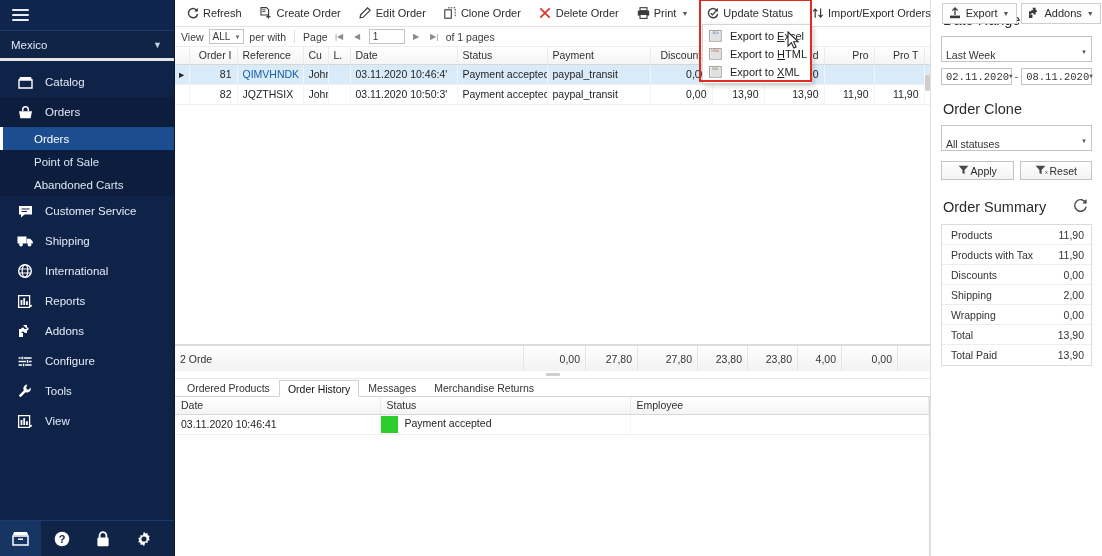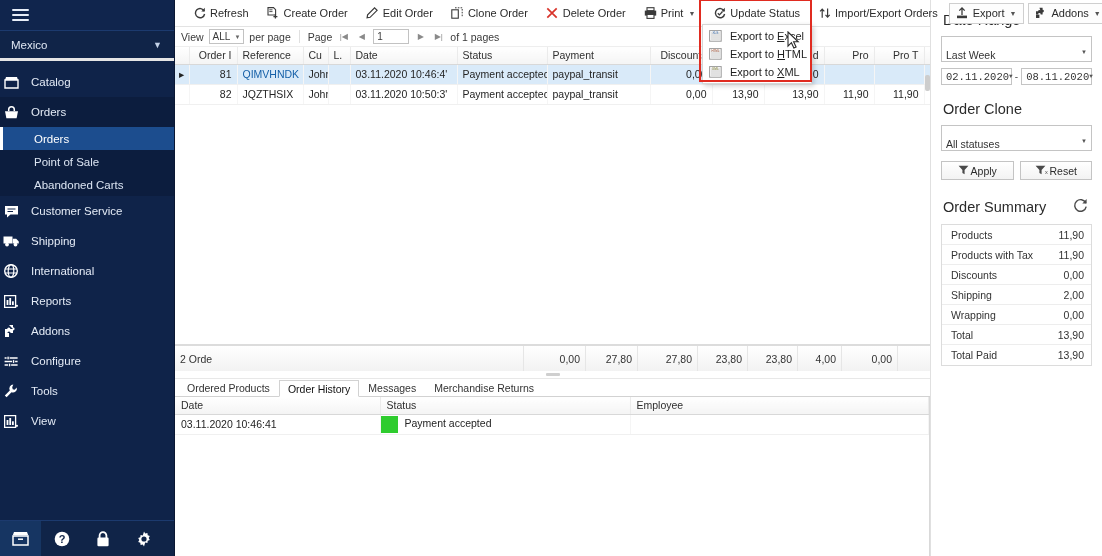--- a/index.html
+++ b/index.html
@@ -45,21 +45,21 @@
     padding: 0 12px 0 11px;
     color: #dfe7f3; font-size: 11.5px;
     border-bottom: 3px solid #e5e5e5;
     background: #102448;
   }
   .sb-store .chev { font-size: 9px; color: #c3d2e8; }
   .sb-nav { flex: 1 1 auto; padding-top: 6px; overflow: hidden; }
   .sb-item {
     height: 30px;
     display: flex; align-items: center;
-    padding-left: 1px;
+    padding-left: 15px;
     color: #e4ebf6;
     font-size: 11.5px;
     cursor: pointer;
     position: relative;
   }
   .sb-item .ic {
     width: 20px; height: 16px; margin-right: 10px;
     display: flex; align-items: center; justify-content: center;
     color: #ffffff;
   }
@@ -104,21 +104,21 @@
     background: #ffffff;
     min-width: 0;
   }
 
   
   .toolbar {
     height: 27px;
     display: flex; align-items: center;
     background: #ffffff;
     border-bottom: 1px solid #e3e3e3;
-    padding-left: 11px;
+    padding-left: 4px;
     white-space: nowrap;
     position: relative;
   }
   .tb-btn {
     display: flex; align-items: center; gap: 4px;
     height: 21px; padding: 0 6px;
     font-size: 11px; color: #2b2b2b;
     cursor: pointer;
     border: 1px solid transparent;
     white-space: nowrap;
@@ -663,21 +663,21 @@
       <div class="tb-sep"></div>
 
     </div>
 
     <div class="filterbar">
       <span>View</span>
       <div class="mini-select">
         <span>ALL</span>
         <span class="c">▼</span>
       </div>
-      <span>per page</span>
+      <span>per with</span>
       <div class="fb-sep"></div>
       <span>Page</span>
       <div class="pg-btn">|◀</div>
       <div class="pg-btn">◀</div>
       <div class="pg-input">
         <span>1</span>
       </div>
       <div class="pg-btn">▶</div>
       <div class="pg-btn">▶|</div>
       <span>of 1 pages</span>

